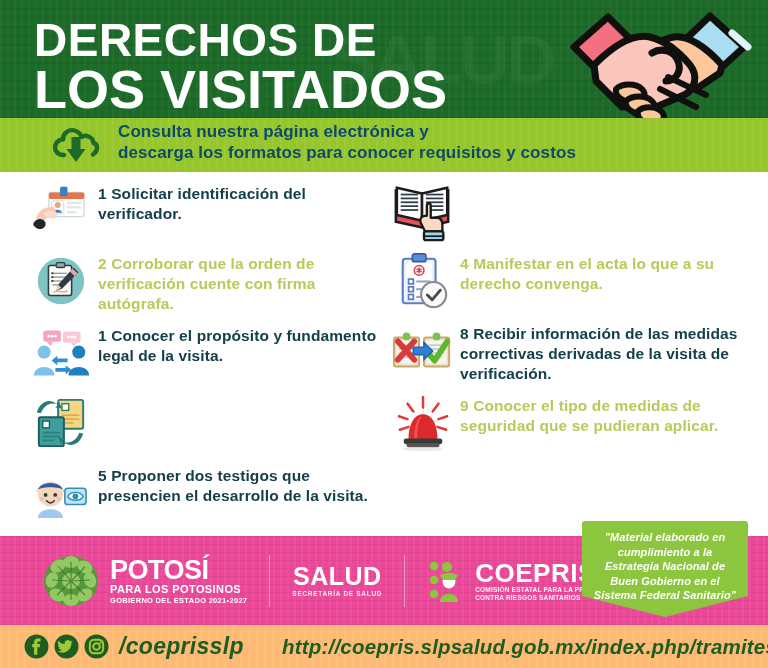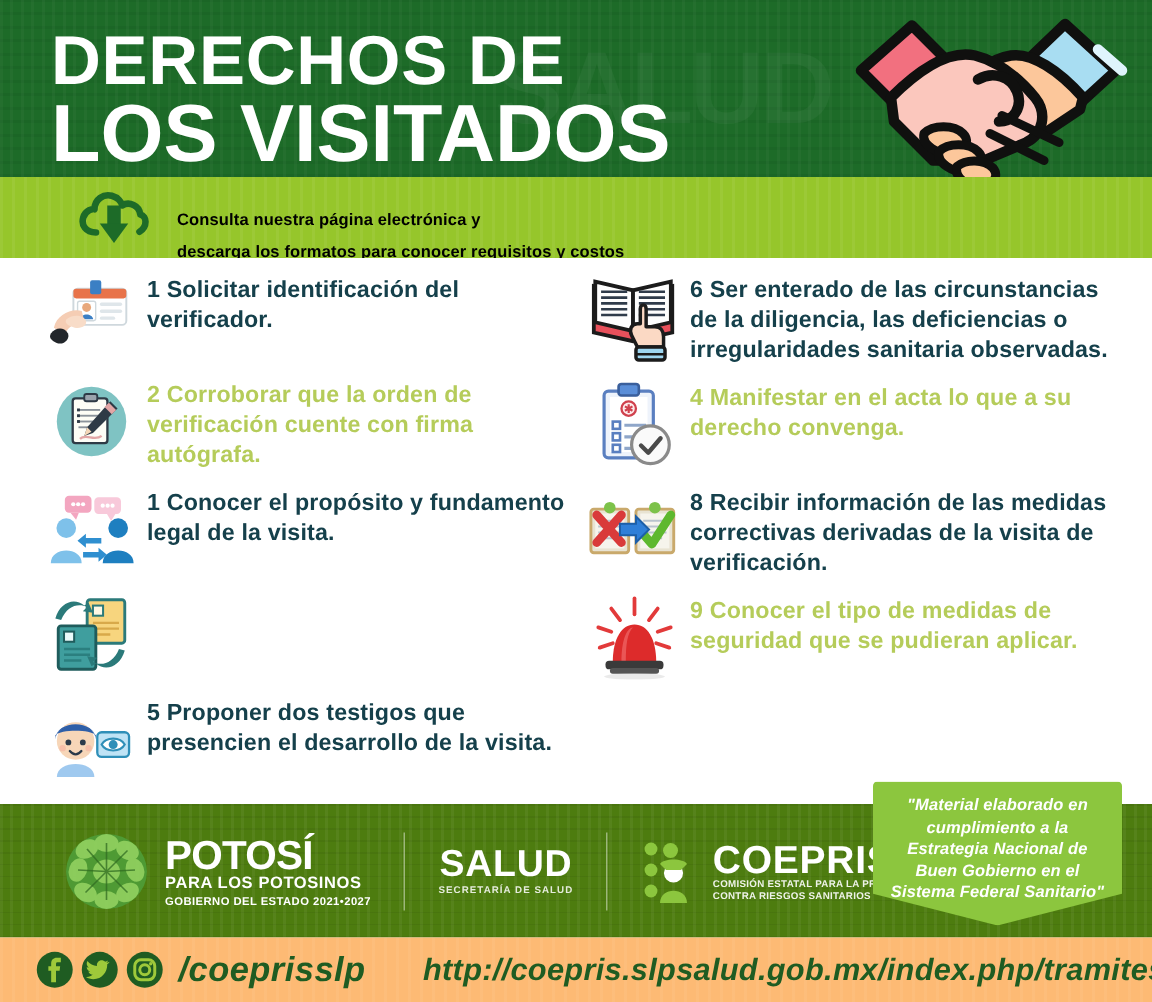--- a/index.html
+++ b/index.html
@@ -50,22 +50,22 @@
   #banner {
     position:absolute; left:0; top:118px; width:768px; height:54px;
     background:#96c62b; overflow:hidden;
   }
   #banner .tex {
     position:absolute; inset:0;
     background-image: repeating-linear-gradient(90deg, rgba(255,255,255,0.06) 0 2px, rgba(0,0,0,0) 2px 8px);
   }
   #cloud-icon { position:absolute; left:52px; top:7px; width:48px; height:40px; }
   #banner-text {
-    position:absolute; left:118px; top:19px;
-    color:#000000; font-size:11px; font-weight:bold; line-height:21px;
+    position:absolute; left:118px; top:3px;
+    color:#0c4a6e; font-size:17px; font-weight:bold; line-height:21px;
     letter-spacing:0.1px;
   }
 
   
   #body-area {
     position:absolute; left:0; top:172px; width:768px; height:260px;
     background:#ffffff;
   }
   .col { position:absolute; top:8px; }
   #col-left { left:30px; width:352px; }
@@ -80,21 +80,21 @@
     flex:1 1 auto; padding-left:6px; padding-top:4px;
     font-size:15.5px; line-height:20px; font-weight:bold;
     letter-spacing:0.1px;
   }
   .t-dark  { color:#15404b; }
   .t-green { color:#b5cc5a; }
 
   
   #footer {
     position:absolute; left:0; top:536px; width:768px; height:89px;
-    background:#4d7c0f; overflow:hidden;
+    background:#ec4899; overflow:hidden;
   }
   #footer .tex {
     position:absolute; inset:0;
     background-image:
       repeating-linear-gradient(90deg, rgba(255,255,255,0.05) 0 2px, rgba(0,0,0,0) 2px 7px),
       repeating-linear-gradient(0deg, rgba(0,0,0,0.06) 0 1px, rgba(0,0,0,0) 1px 8px);
   }
   #logos { position:absolute; left:40px; top:10px; height:70px; display:flex; align-items:center; }
   #potosi-leaf { width:62px; height:62px; margin-right:8px; }
   #potosi-words { color:#fff; }
@@ -369,21 +369,20 @@
               <path d="M35 24 H53"></path>
               <path d="M35 28 H53"></path>
               <path d="M35 32 H53"></path>
           </g>
 
           <path d="M36 28 C36 24 40 24 40 28 L40 40 L46 40 C50 40 52 43 52 47 L52 54 L34 54 L30 46 C28 42 30 38 34 38 L36 38 Z" fill="#fbd9c4" stroke="#1b1b1b" stroke-width="2.4" stroke-linejoin="round"></path>
           <rect x="33" y="54" width="20" height="9" rx="2" fill="#9ed6f0" stroke="#1b1b1b" stroke-width="2.4"></rect>
           <path d="M33 59 H53" stroke="#1b1b1b" stroke-width="1.8"></path>
         </svg>
       </div>
-      <div class="item-text t-dark">6 Ser enterado de las circunstancias de la diligencia, las deficiencias o irregularidades sanitaria observadas.</div>
     </div>
 
     <div class="item">
       <div class="item-icon">
         <svg viewBox="0 0 58 62" width="56" height="60">
           <rect x="8" y="8" width="34" height="46" rx="3" fill="#eef3fb" stroke="#5a7fc0" stroke-width="2.2"></rect>
           <rect x="12" y="12" width="26" height="38" fill="#fff"></rect>
           <rect x="18" y="3" width="14" height="8" rx="2" fill="#5a8ed8" stroke="#3a5f9c" stroke-width="1.8"></rect>
           <circle cx="25" cy="20" r="5" fill="#fdecec" stroke="#d0424e" stroke-width="1.6"></circle>
           <path d="M25 17 L25 23 M22.4 18.5 L27.6 21.5 M27.6 18.5 L22.4 21.5" stroke="#d0424e" stroke-width="1.5"></path>

